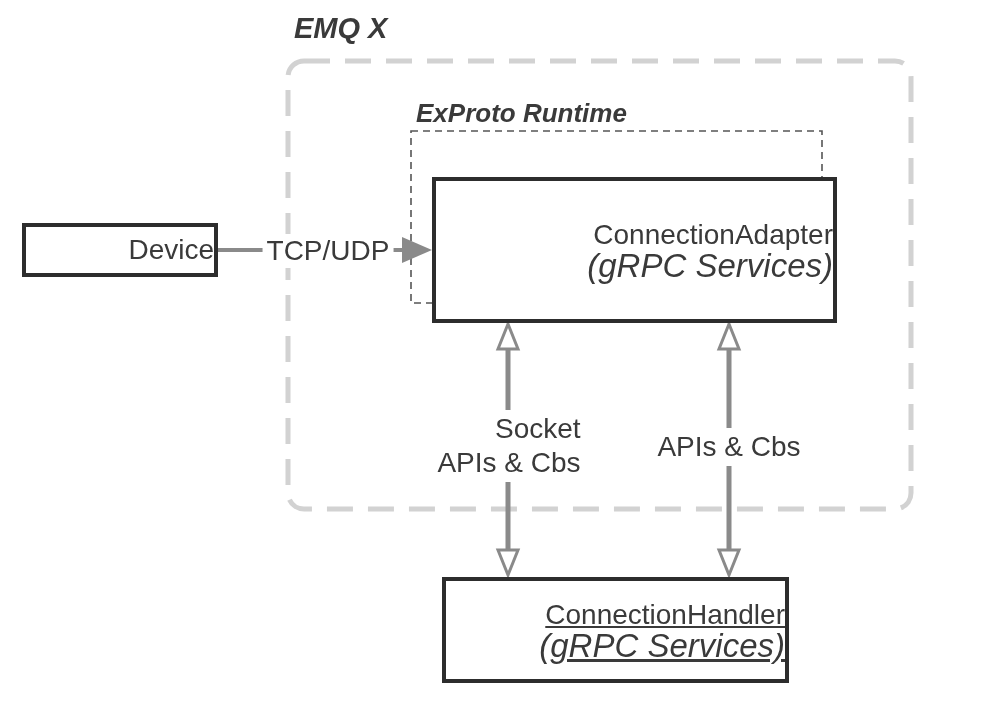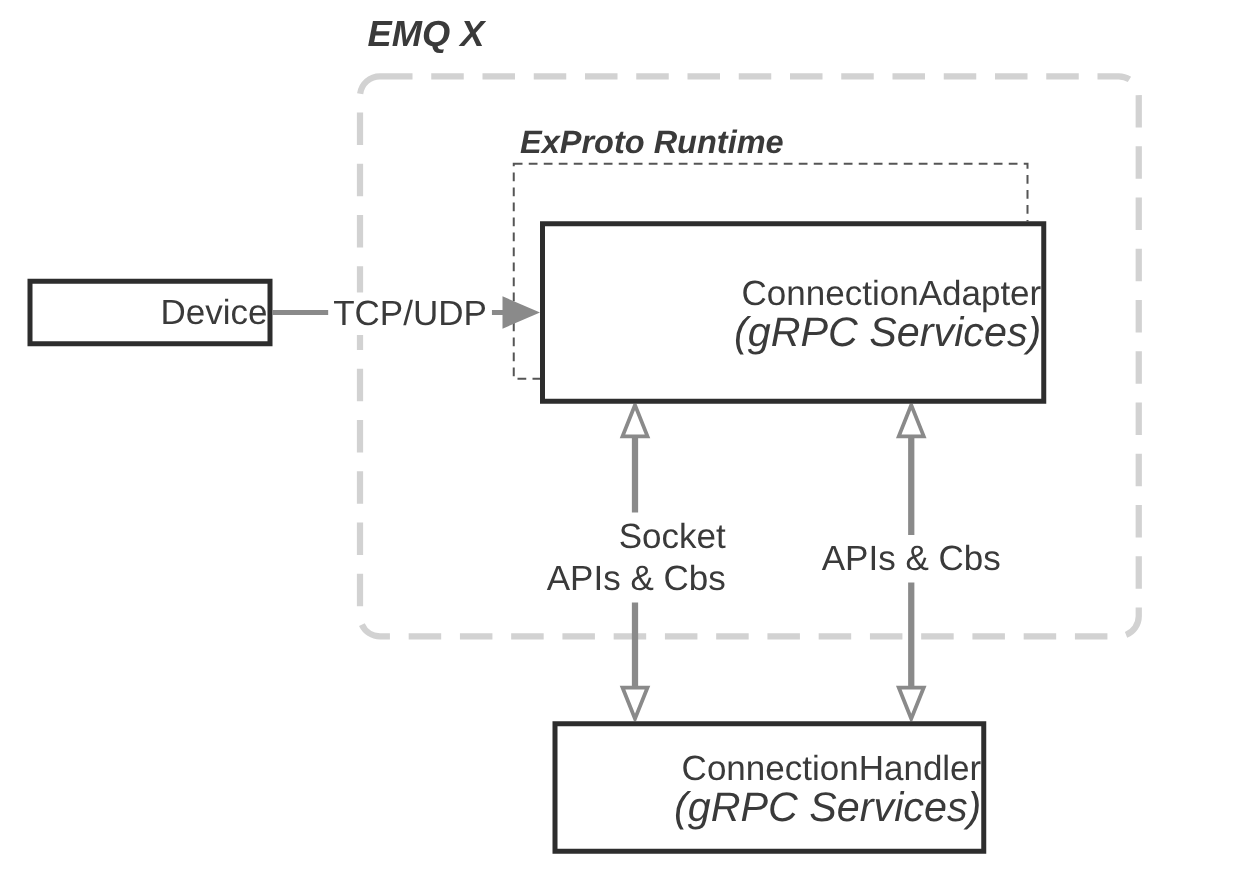--- a/index.html
+++ b/index.html
@@ -27,21 +27,21 @@
     border:4px solid var(--node-border);
     display:flex;flex-direction:column;
     align-items:flex-end;justify-content:center;
     text-align:center;
     padding-left:16px;
   }
   .node-title{font-size:28px;line-height:32px;color:var(--text);}
   .node-subtitle{font-size:33px;line-height:30px;font-style:italic;color:var(--text);}
   .device-box{left:22px;top:223px;width:196px;height:54px;}
   .adapter-box{left:432px;top:177px;width:405px;height:146px;}
-  .handler-box{left:442px;top:577px;width:347px;height:106px;}
+  .handler-box{left:442px;top:577px;width:347px;height:106px;text-decoration:underline;}
   .container-label{
     position:absolute;
     font-style:italic;font-weight:600;
     color:var(--text);
     white-space:nowrap;
   }
   .emqx-label{left:294px;top:12px;font-size:29px;}
   .exproto-label{left:416px;top:98px;font-size:26px;}
   .edge-label{
     position:absolute;

